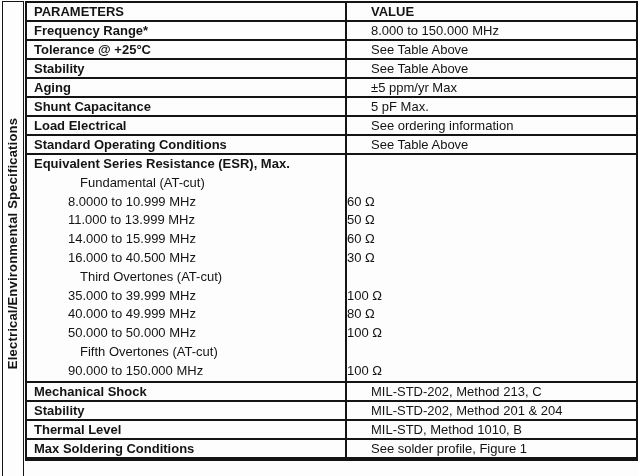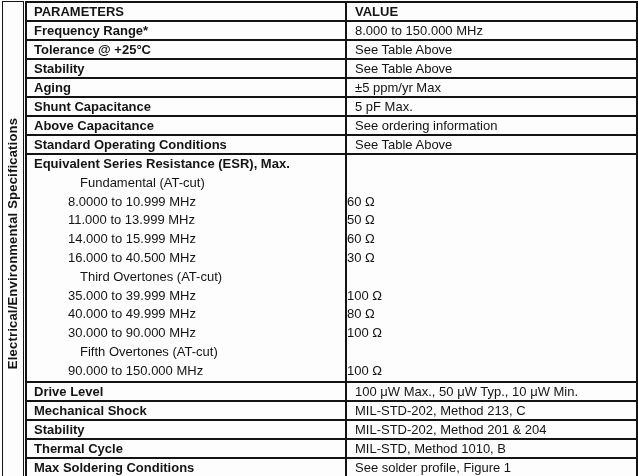--- a/index.html
+++ b/index.html
@@ -65,21 +65,21 @@
   }
   .param-cell {
     width: 320px;
     border-right: 2px solid #141414;
     padding-left: 7px;
     line-height: 17px;
     font-weight: bold;
   }
   .value-cell {
     flex: 1;
-    padding-left: 8px;
+    padding-left: 24px;
     line-height: 17px;
   }
   .header .value-cell {
     font-weight: bold;
   }
   .esr-row .param-cell,
   .esr-row .value-cell {
     padding-left: 0;
     line-height: normal;
   }
@@ -126,73 +126,69 @@
     </div>
     <div class="row">
       <div class="cell param-cell">Aging</div>
       <div class="cell value-cell">±5 ppm/yr Max</div>
     </div>
     <div class="row">
       <div class="cell param-cell">Shunt Capacitance</div>
       <div class="cell value-cell">5 pF Max.</div>
     </div>
     <div class="row">
-      <div class="cell param-cell">Above Capacitance</div>
+      <div class="cell param-cell">Load Electrical</div>
       <div class="cell value-cell">See ordering information</div>
     </div>
     <div class="row">
       <div class="cell param-cell">Standard Operating Conditions</div>
       <div class="cell value-cell">See Table Above</div>
     </div>
 
     <div class="row esr-row">
       <div class="cell param-cell esr-param">
         <div class="esr-line bold indent-0">Equivalent Series Resistance (ESR), Max.</div>
         <div class="esr-line indent-1">Fundamental (AT-cut)</div>
         <div class="esr-line indent-2">8.0000 to 10.999 MHz</div>
         <div class="esr-line indent-2">11.000 to 13.999 MHz</div>
         <div class="esr-line indent-2">14.000 to 15.999 MHz</div>
         <div class="esr-line indent-2">16.000 to 40.500 MHz</div>
         <div class="esr-line indent-1">Third Overtones (AT-cut)</div>
         <div class="esr-line indent-2">35.000 to 39.999 MHz</div>
         <div class="esr-line indent-2">40.000 to 49.999 MHz</div>
-        <div class="esr-line indent-2">30.000 to 90.000 MHz</div>
+        <div class="esr-line indent-2">50.000 to 50.000 MHz</div>
         <div class="esr-line indent-1">Fifth Overtones (AT-cut)</div>
         <div class="esr-line indent-2">90.000 to 150.000 MHz</div>
       </div>
       <div class="cell value-cell esr-value">
         <div class="esr-line"></div>
         <div class="esr-line"></div>
         <div class="esr-line">60 Ω</div>
         <div class="esr-line">50 Ω</div>
         <div class="esr-line">60 Ω</div>
         <div class="esr-line">30 Ω</div>
         <div class="esr-line"></div>
         <div class="esr-line">100 Ω</div>
         <div class="esr-line">80 Ω</div>
         <div class="esr-line">100 Ω</div>
         <div class="esr-line"></div>
         <div class="esr-line">100 Ω</div>
       </div>
     </div>
 
     <div class="row">
-      <div class="cell param-cell">Drive Level</div>
-      <div class="cell value-cell">100 μW Max., 50 μW Typ., 10 μW Min.</div>
-    </div>
-    <div class="row">
       <div class="cell param-cell">Mechanical Shock</div>
       <div class="cell value-cell">MIL-STD-202, Method 213, C</div>
     </div>
     <div class="row">
       <div class="cell param-cell">Stability</div>
       <div class="cell value-cell">MIL-STD-202, Method 201 &amp; 204</div>
     </div>
     <div class="row">
-      <div class="cell param-cell">Thermal Cycle</div>
+      <div class="cell param-cell">Thermal Level</div>
       <div class="cell value-cell">MIL-STD, Method 1010, B</div>
     </div>
     <div class="row">
       <div class="cell param-cell">Max Soldering Conditions</div>
       <div class="cell value-cell">See solder profile, Figure 1</div>
     </div>
 
   </div>
 </div>
 

